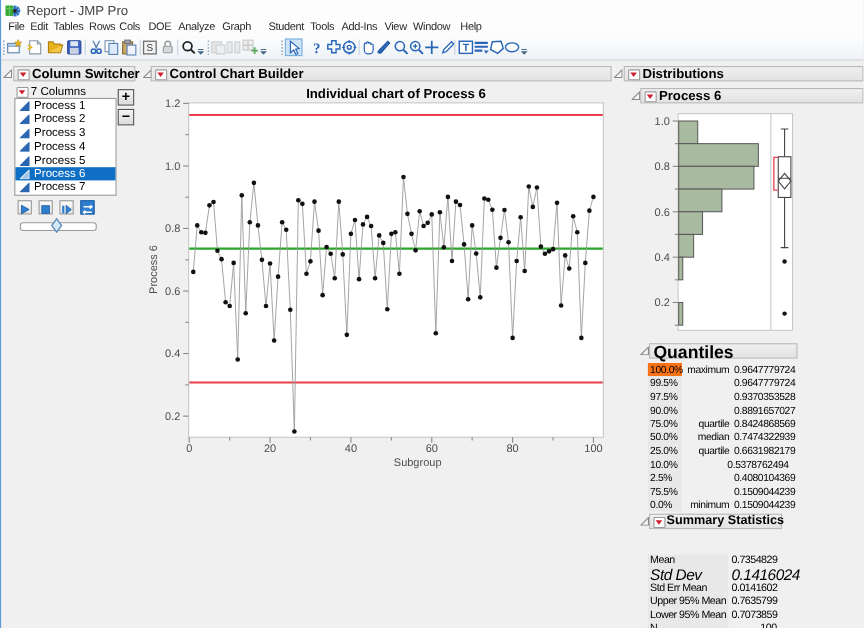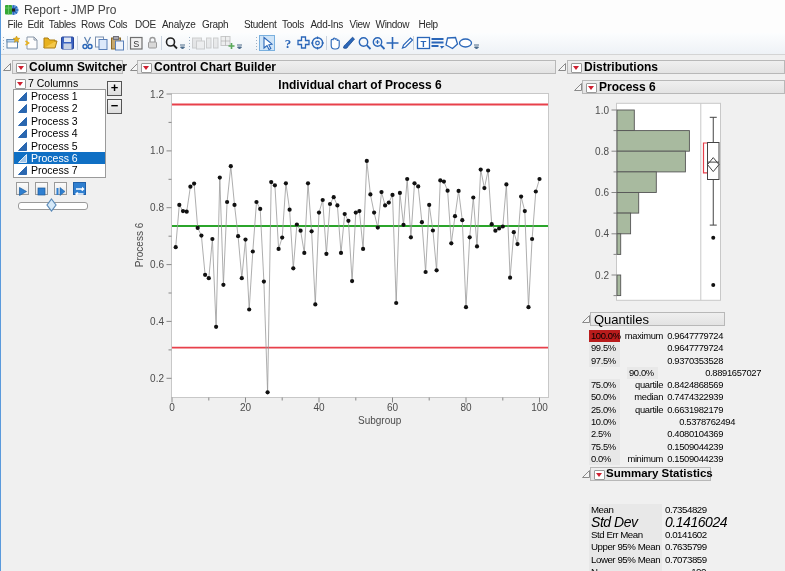--- a/index.html
+++ b/index.html
@@ -456,39 +456,39 @@
 <g stroke="#e8404b" stroke-width="1.2" fill="none">
       <path d="M 707 143.0 L 703.5 143.0 L 703.5 172.9 L 707 172.9"></path>
     </g>
 <circle cx="713.25" cy="237.7" r="2" fill="#111"></circle>
 <circle cx="713.25" cy="285.1" r="2" fill="#111"></circle>
 </svg>
 <svg style="position:absolute;left:582px;top:315px" width="8" height="8">
     <path d="M0.5,7.5 L7.5,7.5 L7.5,0.5 Z" fill="#f5f5f5" stroke="#8a8a8a" stroke-width="1"></path>
   </svg>
 <div style="position:absolute;left:590px;top:312px;width:133px;height:12px;background:linear-gradient(#efefef,#e3e3e3);border:1px solid #b8b8b8;">
-    <span style="position:absolute;left:3px;top:-1px;font-weight:normal;font-size:13px;color:#000;white-space:nowrap;">Quantiles</span>
+    <span style="position:absolute;left:3px;top:-1px;font-weight:bold;font-size:16px;color:#000;white-space:nowrap;">Quantiles</span>
   </div>
 <div style="position:absolute;left:589px;top:330px;width:135px;">
     <div style="position:relative;height:12.3px;font-size:9.4px;letter-spacing:-0.35px;line-height:12.5px;color:#000;white-space:nowrap;">
-      <span style="position:absolute;left:0;top:0;width:29px;height:100%;background:#b91c1c;padding-left:2px;">100.0%</span>
+      <span style="position:absolute;left:0;top:0;width:29px;height:100%;background:#f97316;padding-left:2px;">100.0%</span>
       <span style="position:absolute;left:30px;width:44px;text-align:right;">maximum</span>
       <span style="position:absolute;left:78px;width:56px;text-align:right;">0.9647779724</span>
     </div>
     <div style="position:relative;height:12.3px;font-size:9.4px;letter-spacing:-0.35px;line-height:12.5px;color:#000;white-space:nowrap;">
       <span style="position:absolute;left:0;top:0;width:29px;height:100%;background:#e8e8e8;padding-left:2px;">99.5%</span>
       <span style="position:absolute;left:30px;width:44px;text-align:right;"></span>
       <span style="position:absolute;left:78px;width:56px;text-align:right;">0.9647779724</span>
     </div>
     <div style="position:relative;height:12.3px;font-size:9.4px;letter-spacing:-0.35px;line-height:12.5px;color:#000;white-space:nowrap;">
       <span style="position:absolute;left:0;top:0;width:29px;height:100%;background:#e8e8e8;padding-left:2px;">97.5%</span>
       <span style="position:absolute;left:30px;width:44px;text-align:right;"></span>
       <span style="position:absolute;left:78px;width:56px;text-align:right;">0.9370353528</span>
     </div>
-    <div style="position:relative;height:12.3px;font-size:9.4px;letter-spacing:-0.35px;line-height:12.5px;color:#000;white-space:nowrap;margin-left:38px;">
+    <div style="position:relative;height:12.3px;font-size:9.4px;letter-spacing:-0.35px;line-height:12.5px;color:#000;white-space:nowrap;">
       <span style="position:absolute;left:0;top:0;width:29px;height:100%;background:#e8e8e8;padding-left:2px;">90.0%</span>
       <span style="position:absolute;left:30px;width:44px;text-align:right;"></span>
       <span style="position:absolute;left:78px;width:56px;text-align:right;">0.8891657027</span>
     </div>
     <div style="position:relative;height:12.3px;font-size:9.4px;letter-spacing:-0.35px;line-height:12.5px;color:#000;white-space:nowrap;">
       <span style="position:absolute;left:0;top:0;width:29px;height:100%;background:#e8e8e8;padding-left:2px;">75.0%</span>
       <span style="position:absolute;left:30px;width:44px;text-align:right;">quartile</span>
       <span style="position:absolute;left:78px;width:56px;text-align:right;">0.8424868569</span>
     </div>
     <div style="position:relative;height:12.3px;font-size:9.4px;letter-spacing:-0.35px;line-height:12.5px;color:#000;white-space:nowrap;">
@@ -497,21 +497,21 @@
       <span style="position:absolute;left:78px;width:56px;text-align:right;">0.7474322939</span>
     </div>
     <div style="position:relative;height:12.3px;font-size:9.4px;letter-spacing:-0.35px;line-height:12.5px;color:#000;white-space:nowrap;">
       <span style="position:absolute;left:0;top:0;width:29px;height:100%;background:#e8e8e8;padding-left:2px;">25.0%</span>
       <span style="position:absolute;left:30px;width:44px;text-align:right;">quartile</span>
       <span style="position:absolute;left:78px;width:56px;text-align:right;">0.6631982179</span>
     </div>
     <div style="position:relative;height:12.3px;font-size:9.4px;letter-spacing:-0.35px;line-height:12.5px;color:#000;white-space:nowrap;">
       <span style="position:absolute;left:0;top:0;width:29px;height:100%;background:#e8e8e8;padding-left:2px;">10.0%</span>
       <span style="position:absolute;left:30px;width:44px;text-align:right;"></span>
-      <span style="position:absolute;left:90px;width:56px;text-align:right;">0.5378762494</span>
+      <span style="position:absolute;left:72px;width:56px;text-align:right;">0.5378762494</span>
     </div>
     <div style="position:relative;height:12.3px;font-size:9.4px;letter-spacing:-0.35px;line-height:12.5px;color:#000;white-space:nowrap;">
       <span style="position:absolute;left:0;top:0;width:29px;height:100%;background:#e8e8e8;padding-left:2px;">2.5%</span>
       <span style="position:absolute;left:30px;width:44px;text-align:right;"></span>
       <span style="position:absolute;left:78px;width:56px;text-align:right;">0.4080104369</span>
     </div>
     <div style="position:relative;height:12.3px;font-size:9.4px;letter-spacing:-0.35px;line-height:12.5px;color:#000;white-space:nowrap;">
       <span style="position:absolute;left:0;top:0;width:29px;height:100%;background:#e8e8e8;padding-left:2px;">75.5%</span>
       <span style="position:absolute;left:30px;width:44px;text-align:right;"></span>
       <span style="position:absolute;left:78px;width:56px;text-align:right;">0.1509044239</span>

